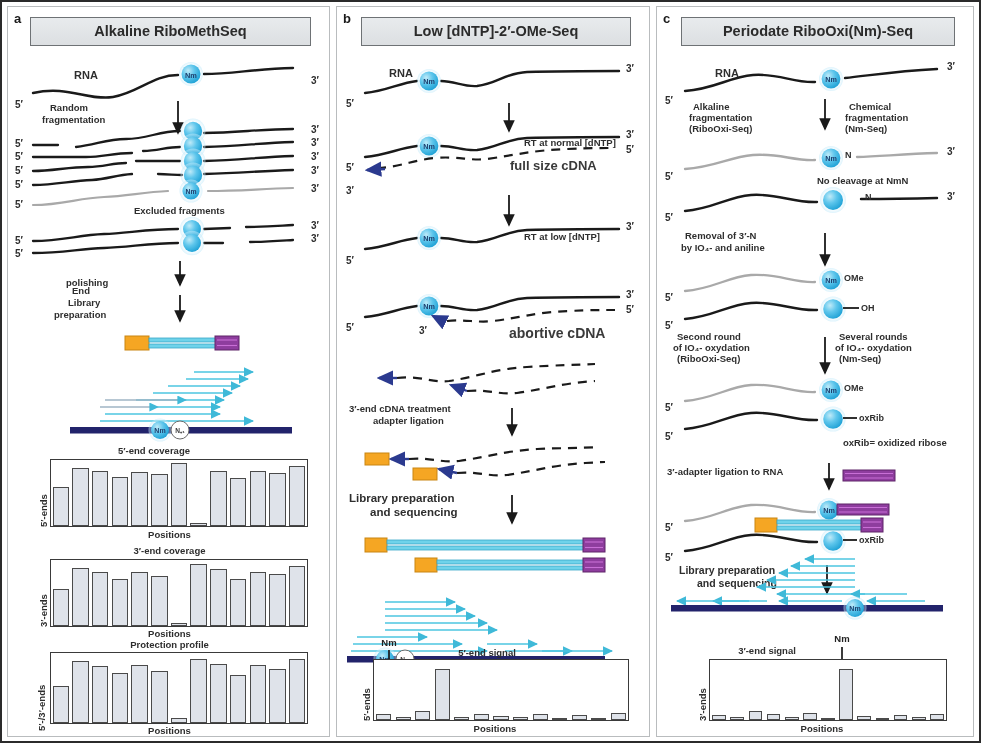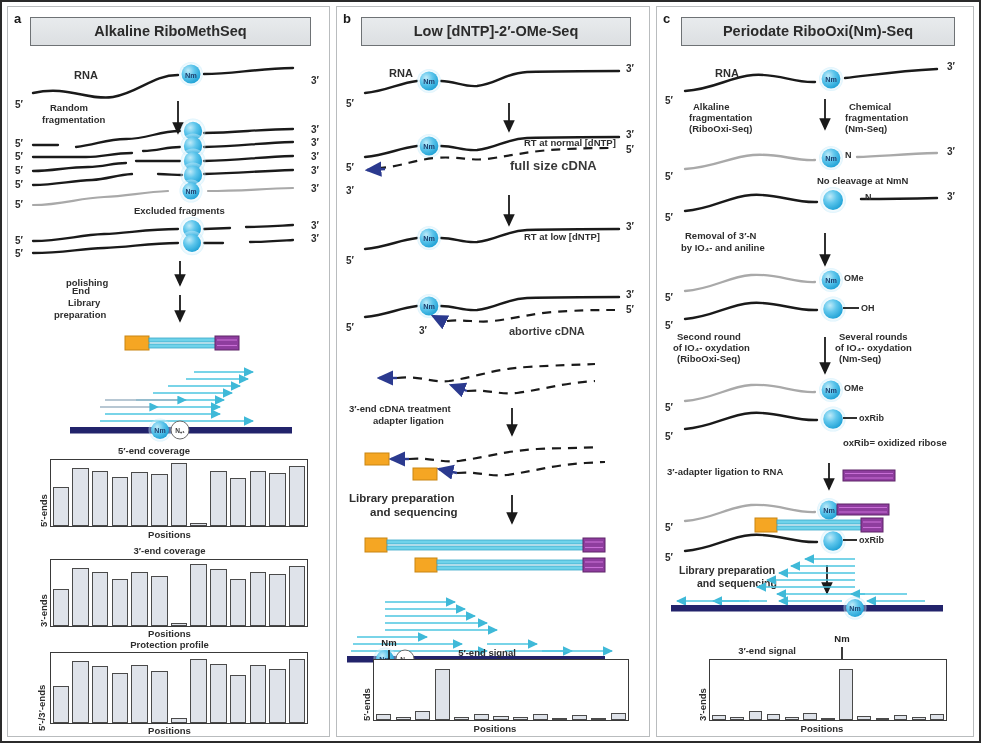--- a/index.html
+++ b/index.html
@@ -423,21 +423,21 @@
     <span class="lbl" style="left:173px;top:151px;font-size:13px;font-weight:bold;color:#3a3a3a;">full size cDNA</span>
 
     <span class="lbl prime" style="left:9px;top:248px;">5′</span>
     <span class="lbl prime" style="left:289px;top:214px;">3′</span>
     <span class="lbl" style="left:187px;top:224px;">RT at low [dNTP]</span>
 
     <span class="lbl prime" style="left:9px;top:315px;">5′</span>
     <span class="lbl prime" style="left:82px;top:318px;">3′</span>
     <span class="lbl prime" style="left:289px;top:282px;">3′</span>
     <span class="lbl prime" style="left:289px;top:297px;">5′</span>
-    <span class="lbl" style="left:172px;top:318px;font-size:11px;font-weight:bold;color:#3a3a3a;">abortive cDNA</span>
+    <span class="lbl" style="left:172px;top:318px;font-size:14px;font-weight:bold;color:#3a3a3a;">abortive cDNA</span>
 
     <span class="lbl" style="left:12px;top:396px;">3′-end cDNA treatment</span>
     <span class="lbl" style="left:36px;top:408px;">adapter ligation</span>
 
     <span class="lbl" style="left:12px;top:484px;font-size:11.5px;">Library preparation</span>
     <span class="lbl" style="left:33px;top:498px;font-size:11.5px;">and sequencing</span>
 
     <div class="chart" style="left:0;top:630px;width:314px;height:105px;">
       <div class="nm-anno" style="left:35px;top:0;width:34px;">Nm</div>
       <svg width="14" height="26" style="position:absolute;left:45px;top:13px;">

